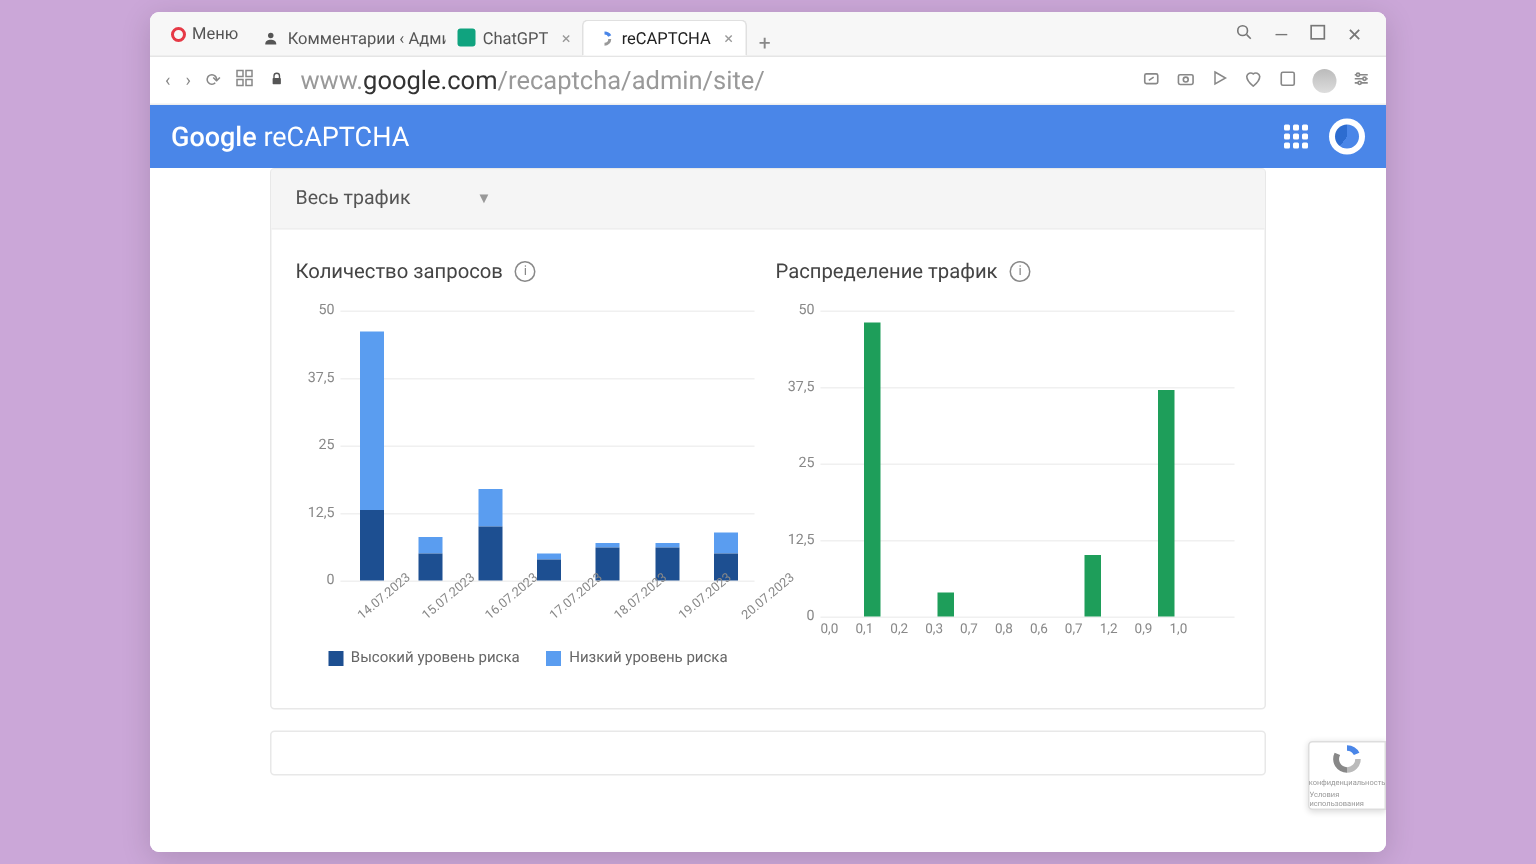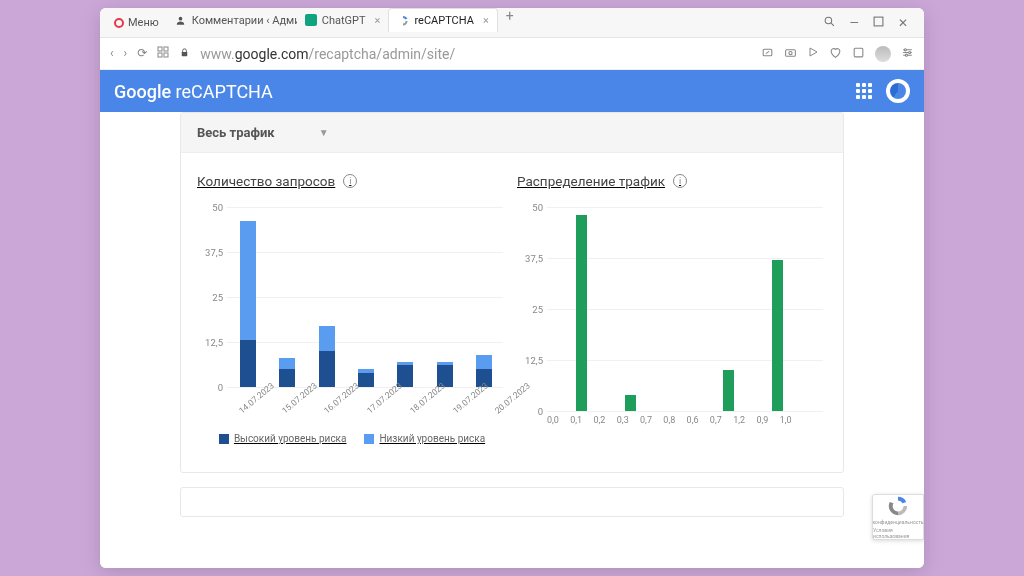--- a/index.html
+++ b/index.html
@@ -1,58 +1,58 @@
 <!DOCTYPE html>
 <html><head>
 <meta charset="utf-8">
 <style>
   * { box-sizing: border-box; margin: 0; padding: 0; font-family: -apple-system, BlinkMacSystemFont, "Segoe UI", Roboto, Arial, sans-serif; }
   body { width: 1024px; height: 576px; background: #cba7d8; overflow: hidden; }
   .browser { position: absolute; left: 100px; top: 8px; width: 824px; height: 560px; background: #fff; border-radius: 6px; box-shadow: 0 4px 20px rgba(0,0,0,0.15); overflow: hidden; display: flex; flex-direction: column; }
 
   
-  .tabstrip { height: 30px; background: #f7f7f7; display: flex; align-items: flex-start; padding: 0 6px; border-bottom: 1px solid #e5e5e5; }
+  .tabstrip { height: 30px; background: #f7f7f7; display: flex; align-items: flex-end; padding: 0 6px; border-bottom: 1px solid #e5e5e5; }
   .menu-btn { display:flex; align-items:center; gap:4px; font-size:11px; color:#555; padding:0 8px; height:100%; }
   .menu-btn .o { width:10px; height:10px; border:2px solid #e63946; border-radius:50%; display:inline-block;}
   .tab { display:flex; align-items:center; gap:5px; font-size:11px; color:#555; padding:0 8px; height:24px; border-radius:4px 4px 0 0; max-width:130px; overflow:hidden; white-space:nowrap; }
   .tab.active { background:#fff; border:1px solid #e0e0e0; border-bottom:none; color:#222;}
   .tab .fav { width:12px; height:12px; flex:0 0 12px; display:flex; align-items:center; justify-content:center; font-size:10px;}
   .tab .x { margin-left:4px; font-size:11px; color:#999; }
   .newtab { padding:0 8px; color:#888; font-size:14px;}
   .tabstrip .spacer { flex:1; }
   .winctl { display:flex; gap:14px; padding:0 10px; color:#777; font-size:12px; align-items:center; height:100%;}
 
   
   .addrbar { height:32px; background:#fff; display:flex; align-items:center; padding:0 10px; gap:10px; border-bottom:1px solid #eee; font-size:12px; color:#666;}
   .addrbar .nav-icons { display:flex; gap:10px; color:#888;}
   .addrbar .lock { color:#555; }
-  .addrbar .url { flex:1; color:#999; font-size:14px;}
+  .addrbar .url { flex:1; color:#999; font-size:17px;}
   .addrbar .url .dom { color:#333;}
   .addrbar .right-icons { display:flex; gap:10px; color:#888; align-items:center;}
   .avatar-dot { width:16px;height:16px;border-radius:50%;background:linear-gradient(#bbb,#ddd);}
 
   
   .page { flex:1; overflow:auto; background:#fff; position:relative;}
   .bluebar { height:42px; background:#4a86e8; display:flex; align-items:center; padding:0 14px; color:#fff; justify-content:space-between;}
   .bluebar .brand { font-size:18px; font-weight:400;}
   .bluebar .brand b { font-weight:500;}
   .bluebar .ricons { display:flex; gap:14px; align-items:center;}
   .apps-icon { width:16px;height:16px; display:grid; grid-template-columns:repeat(3,4px); grid-template-rows:repeat(3,4px); gap:2px;}
   .apps-icon i { background:#fff; border-radius:1px;}
   .user-circle { width:24px;height:24px;border-radius:50%; background:#fff; display:flex;align-items:center;justify-content:center;}
   .user-circle::after{content:"";width:16px;height:16px;border-radius:50%;background:conic-gradient(#4a86e8 0 60%, #2d6cd0 0 100%);} 
 
   .content { padding: 0 80px; }
   .card { background:#fff; border:1px solid #e8e8e8; border-radius:3px; margin-top:0; }
   .filter-row { height:40px; background:#f5f5f5; display:flex; align-items:center; padding:0 16px; font-size:13px; color:#555; border-bottom:1px solid #eee;}
-  .filter-row .dd { display:flex; align-items:center; gap:44px;font-weight:bold;}
+  .filter-row .dd { display:flex; align-items:center; gap:44px;}
   .filter-row .caret { color:#999; font-size:10px;}
 
   .charts-row { display:flex; padding: 20px 16px 28px; gap:10px;}
-  .chart-col { flex:1;text-decoration:underline; }
+  .chart-col { flex:1; }
   .chart-title { font-size:13.5px; color:#444; display:flex; align-items:center; gap:8px; margin-bottom:12px;}
   .info-icon { width:14px;height:14px;border:1.5px solid #888;border-radius:50%; display:inline-flex;align-items:center;justify-content:center;font-size:9px;color:#888;}
 
   .chart-area { position:relative; height:210px; }
   .ygrid { position:absolute; left:30px; right:4px; top:6px; bottom:24px; }
   .ygrid .line { position:absolute; left:0; right:0; border-top:1px solid #f0f0f0;}
   .ylabels { position:absolute; left:0; top:6px; bottom:24px; width:28px; }
   .ylabels span { position:absolute; right:2px; font-size:9.5px; color:#888; transform:translateY(-50%);}
   .bars { position:absolute; left:34px; right:6px; top:6px; bottom:24px; display:flex; align-items:flex-end; gap:6px;}
   .bargroup { flex:1; display:flex; flex-direction:column; justify-content:flex-end; align-items:center;}

